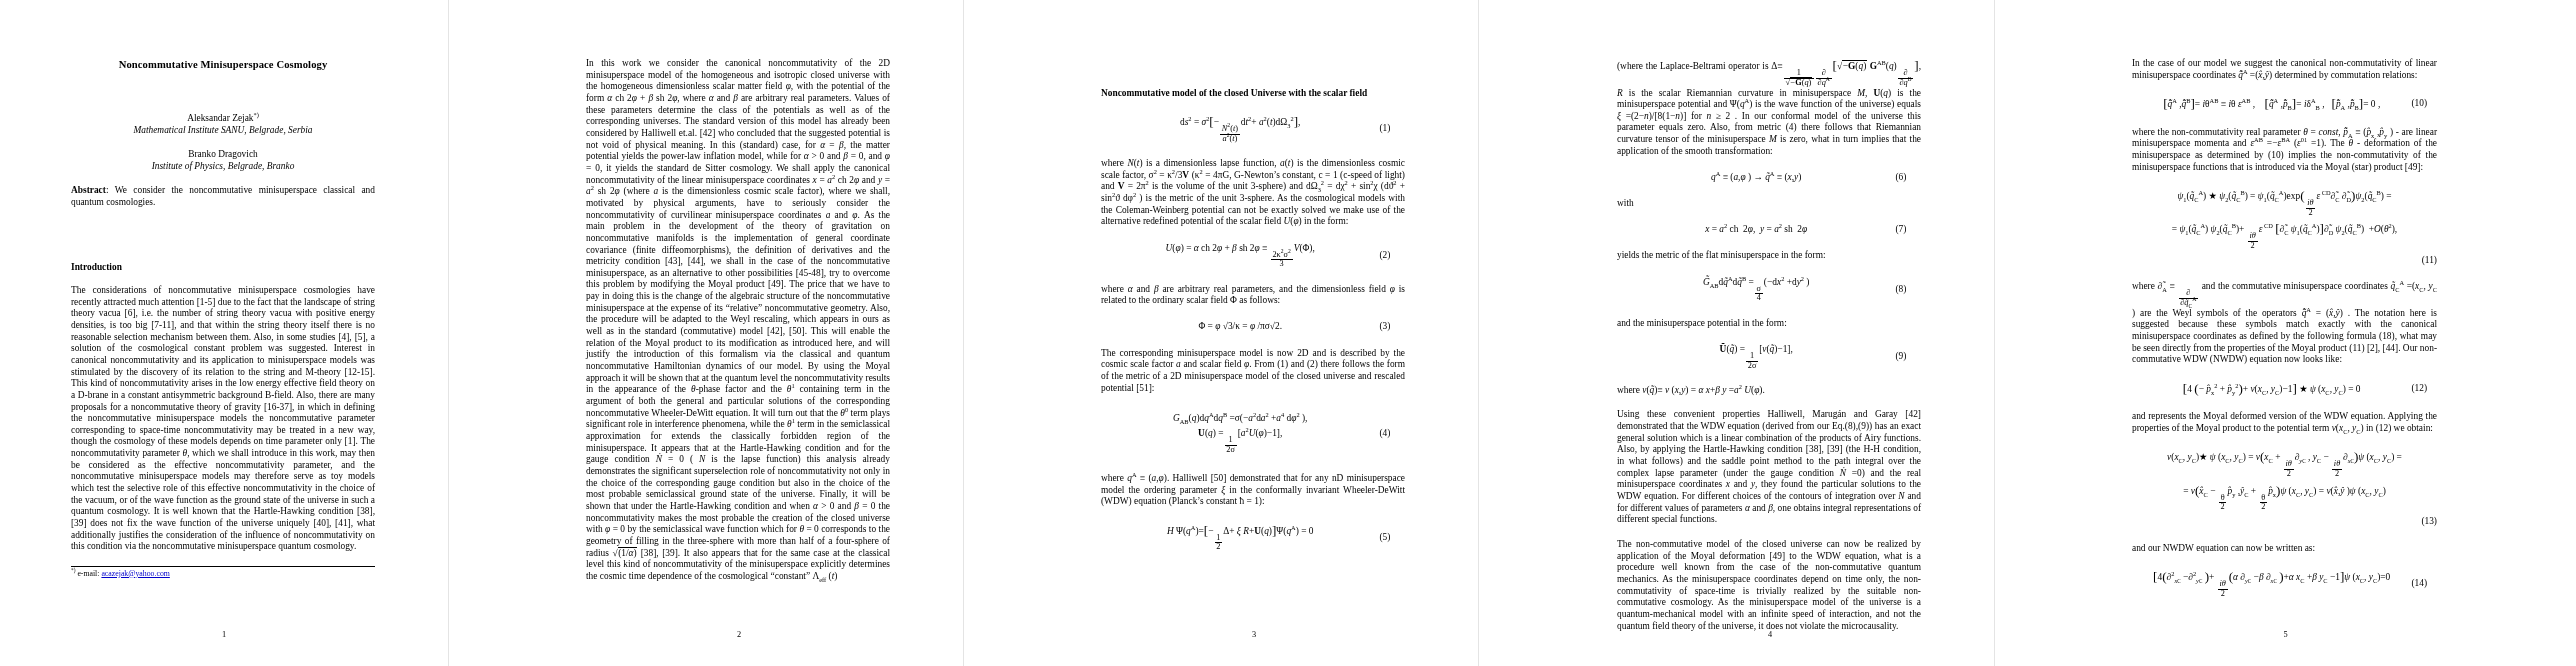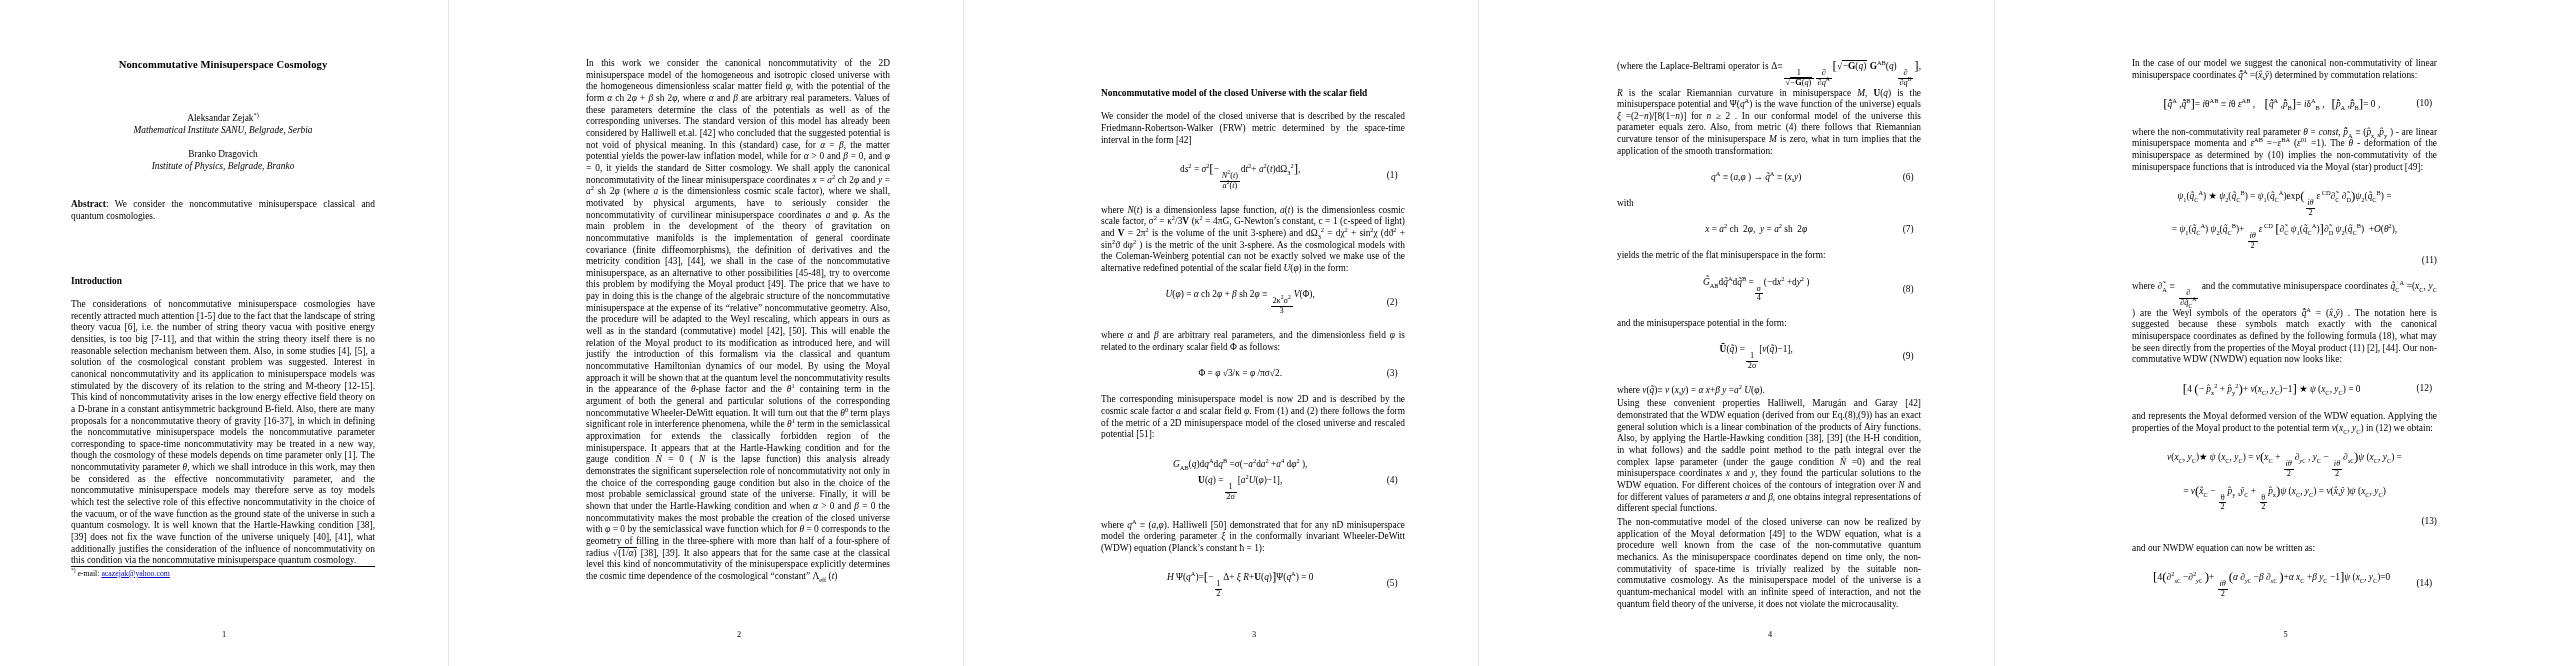--- a/index.html
+++ b/index.html
@@ -3,31 +3,31 @@
 <meta charset="utf-8">
 <style>
   html,body{margin:0;padding:0;background:#ffffff;}
   body{width:2576px;height:667px;font-family:"Liberation Serif","DejaVu Serif",serif;color:#000;}
   .canvas{position:relative;width:2576px;height:667px;background:#fff;overflow:hidden;}
   .page{position:absolute;top:0;width:449px;height:667px;background:#fff;box-sizing:border-box;border-right:0.6px solid #e4e4e4;padding-left:28px;}
   .page.last{border-right:none;}
   .content{position:absolute;left:71px;right:73px;top:0;padding-top:58px;}
   .blk{font-size:9.4px;line-height:1.24;}
   .para{text-align:justify;}
-  .para + .para{margin-top:2px;}
+  .para + .para{margin-top:13px;}
   .eq + .para{margin-top:0;}
   .title{font-size:10.6px;font-weight:bold;text-align:center;letter-spacing:0.1px;}
   .authors{margin-top:41px;text-align:center;line-height:1.28;}
   .authors .aff{font-style:italic;}
-  .abstract{margin-top:27px;text-align:justify;}
+  .abstract{margin-top:13px;text-align:justify;}
   .heading{font-weight:bold;margin-top:30px;margin-bottom:11.7px;}
   .heading.mt-xl{margin-top:53px;}
   .eq{display:flex;align-items:center;margin:14.5px 0;}
   .eq .eq-body{flex:1;text-align:center;}
-  .eq .eq-num{flex:none;width:25.6px;text-align:center;}
+  .eq .eq-num{flex:none;width:25.6px;text-align:left;}
   .eq.num-below{display:block;}
   .eq.num-below .eq-body{display:block;text-align:center;}
   .eq.num-below .eq-num{display:block;width:auto;text-align:right;margin-top:4.4px;}
   .eqline{display:block;margin:3.9px 0;}
   sup{font-size:68%;line-height:0;}
   sub{font-size:68%;line-height:0;}
   sub sub, sub small{font-size:80%;}
   .fr{display:inline-flex;flex-direction:column;text-align:center;vertical-align:-0.75em;line-height:1.05;margin:0 1.1px;font-size:88%;}
   .fr .nu{border-bottom:0.6px solid #000;padding:0 1.7px;}
   .fr .de{padding:0 1.7px;}
@@ -59,21 +59,20 @@
   <div class="page" style="left:515px">
     <div class="content">
         <div class="blk para">In this work we consider the canonical noncommutativity of the 2D minisuperspace model of the homogeneous and isotropic closed universe with the homogeneous dimensionless scalar matter field <i>φ</i>, with the potential of the form <i>α</i> ch 2<i>φ</i> + <i>β</i> sh 2<i>φ</i>, where <i>α</i> and <i>β</i> are arbitrary real parameters. Values of these parameters determine the class of the potentials as well as of the corresponding universes. The standard version of this model has already been considered by Halliwell et.al. [42] who concluded that the suggested potential is not void of physical meaning. In this (standard) case, for <i>α</i> = <i>β</i>, the matter potential yields the power-law inflation model, while for <i>α</i> &gt; 0 and <i>β</i> = 0, and <i>φ</i> = 0, it yields the standard de Sitter cosmology. We shall apply the canonical noncommutativity of the linear minisuperspace coordinates <i>x</i> = <i>a</i><sup>2</sup> ch 2<i>φ</i> and <i>y</i> = <i>a</i><sup>2</sup> sh 2<i>φ</i> (where <i>a</i> is the dimensionless cosmic scale factor), where we shall, motivated by physical arguments, have to seriously consider the noncommutativity of curvilinear minisuperspace coordinates <i>a</i> and <i>φ</i>. As the main problem in the development of the theory of gravitation on noncommutative manifolds is the implementation of general coordinate covariance (finite diffeomorphisms), the definition of derivatives and the metricity condition [43], [44], we shall in the case of the noncommutative minisuperspace, as an alternative to other possibilities [45-48], try to overcome this problem by modifying the Moyal product [49]. The price that we have to pay in doing this is the change of the algebraic structure of the noncommutative minisuperspace at the expense of its “relative” noncommutative geometry. Also, the procedure will be adapted to the Weyl rescaling, which appears in ours as well as in the standard (commutative) model [42], [50]. This will enable the relation of the Moyal product to its modification as introduced here, and will justify the introduction of this formalism via the classical and quantum noncommutative Hamiltonian dynamics of our model. By using the Moyal approach it will be shown that at the quantum level the noncommutativity results in the appearance of the <i>θ</i>-phase factor and the <i>θ</i><sup>1</sup> containing term in the argument of both the general and particular solutions of the corresponding noncommutative Wheeler-DeWitt equation. It will turn out that the <i>θ</i><sup>0</sup> term plays significant role in interference phenomena, while the <i>θ</i><sup>1</sup> term in the semiclassical approximation for extends the classically forbidden region of the minisuperspace. It appears that at the Hartle-Hawking condition and for the gauge condition <i>Ṅ</i> = 0 ( <i>N</i> is the lapse function) this analysis already demonstrates the significant superselection role of noncommutativity not only in the choice of the corresponding gauge condition but also in the choice of the most probable semiclassical ground state of the universe. Finally, it will be shown that under the Hartle-Hawking condition and when <i>α</i> &gt; 0 and <i>β</i> = 0 the noncommutativity makes the most probable the creation of the closed universe with <i>φ</i> = 0 by the semiclassical wave function which for <i>θ</i> = 0 corresponds to the geometry of filling in the three-sphere with more than half of a four-sphere of radius √<span class="sq">(1/<i>α</i>)</span> [38], [39]. It also appears that for the same case at the classical level this kind of noncommutativity of the minisuperspace explicitly determines the cosmic time dependence of the cosmological “constant” Λ<sub>eff</sub> (<i>t</i>)</div>
       </div>
 
     <div class="pagenum">2</div>
   </div>
   <div class="page" style="left:1030px">
     <div class="content">
         <div class="blk heading">Noncommutative model of the closed Universe with the scalar field</div>
-        <div class="blk para">We consider the model of the closed universe that is described by the rescaled Friedmann-Robertson-Walker (FRW) metric determined by the space-time interval in the form [42]</div>
         <div class="blk eq">
           <span class="eq-body">d<i>s</i><sup>2</sup> = <i>σ</i><sup>2</sup><span class="bb">[</span>−<span class="fr">
               <span class="nu"><i>N</i><sup>2</sup>(<i>t</i>)</span>
               <span class="de"><i>a</i><sup>2</sup>(<i>t</i>)</span>
             </span>d<i>t</i><sup>2</sup>+ <i>a</i><sup>2</sup>(<i>t</i>)dΩ<sub>3</sub><sup>2</sup><span class="bb">]</span>,</span>
           <span class="eq-num">(1)</span>
         </div>
         <div class="blk para">where <i>N</i>(<i>t</i>) is a dimensionless lapse function, <i>a</i>(<i>t</i>) is the dimensionless cosmic scale factor, σ<sup>2</sup> = κ<sup>2</sup>/3<b>V</b> (κ<sup>2</sup> = 4πG, G-Newton’s constant, c = 1 (c-speed of light) and <b>V</b> = 2π<sup>2</sup> is the volume of the unit 3-sphere) and dΩ<sub>3</sub><sup>2</sup> = dχ<sup>2</sup> + sin<sup>2</sup>χ (dϑ<sup>2</sup> + sin<sup>2</sup>ϑ dφ<sup>2</sup> ) is the metric of the unit 3-sphere. As the cosmological models with the Coleman-Weinberg potential can not be exactly solved we make use of the alternative redefined potential of the scalar field <i>U</i>(<i>φ</i>) in the form:</div>
         <div class="blk eq">
           <span class="eq-body"><i>U</i>(<i>φ</i>) = <i>α</i> ch 2<i>φ</i> + <i>β</i> sh 2<i>φ</i> ≡ <span class="fr">

